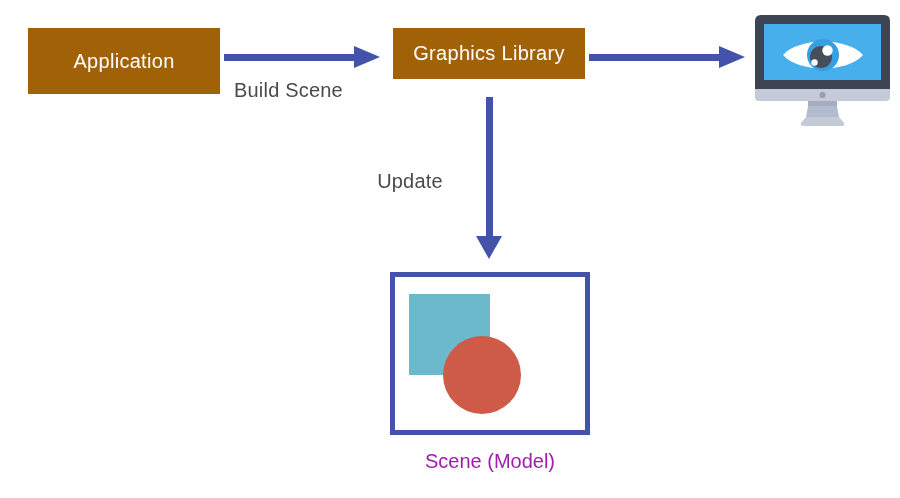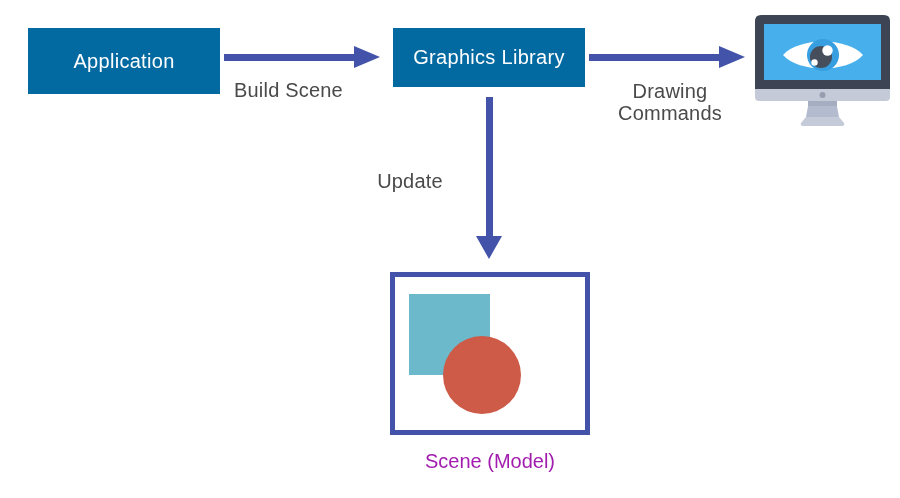--- a/index.html
+++ b/index.html
@@ -1,26 +1,26 @@
 <!DOCTYPE html>
 <html><head>
 <meta charset="utf-8">
 <style>
   html,body{margin:0;padding:0;background:#ffffff;}
   .canvas{
     position:relative;width:900px;height:498px;background:#ffffff;overflow:hidden;
     font-family:"Liberation Sans",sans-serif;
   }
   .node-box{
-    position:absolute;background:#0369a1;color:#ffffff;
+    position:absolute;background:#a16207;color:#ffffff;
     display:flex;align-items:center;justify-content:center;
     font-size:20px;letter-spacing:.3px;
   }
   .app-box{left:28px;top:28px;width:192px;height:66px;}
-  .gl-box{left:393px;top:28px;width:192px;height:59px;}
+  .gl-box{left:393px;top:28px;width:192px;height:51px;}
   .edge-label{
     position:absolute;color:#4a4a4a;font-size:20px;letter-spacing:.2px;line-height:22px;
   }
   .build-label{left:234px;top:79px;width:160px;}
   .draw-label{left:610px;top:80px;width:120px;text-align:center;}
   .update-label{left:350px;top:170px;width:120px;text-align:center;}
   .scene-caption{position:absolute;left:390px;top:450px;width:200px;text-align:center;color:#a21caf;font-size:20px;}
 
   .arrow{position:absolute;}
   .arrow .shaft-h{position:absolute;left:0;top:8px;width:132px;height:7px;background:#4253a9;}
@@ -58,21 +58,20 @@
   <div class="arrow arrow-build">
     <div class="shaft-h"></div>
     <div class="head-right"></div>
   </div>
   <div class="edge-label build-label">Build Scene</div>
 
   <div class="arrow arrow-draw">
     <div class="shaft-h"></div>
     <div class="head-right"></div>
   </div>
-  <div class="edge-label draw-label">Drawing Commands</div>
 
   <div class="arrow arrow-update">
     <div class="shaft-v"></div>
     <div class="head-down"></div>
   </div>
   <div class="edge-label update-label">Update</div>
 
   <svg class="monitor" viewBox="0 0 139 116" aria-hidden="true">
     <path d="M8,2 h123 q6,0 6,6 v68 h-135 v-68 q0,-6 6,-6 z" fill="#3d4453"></path>
     <rect x="11" y="11" width="117" height="56" fill="#47b0ec"></rect>

